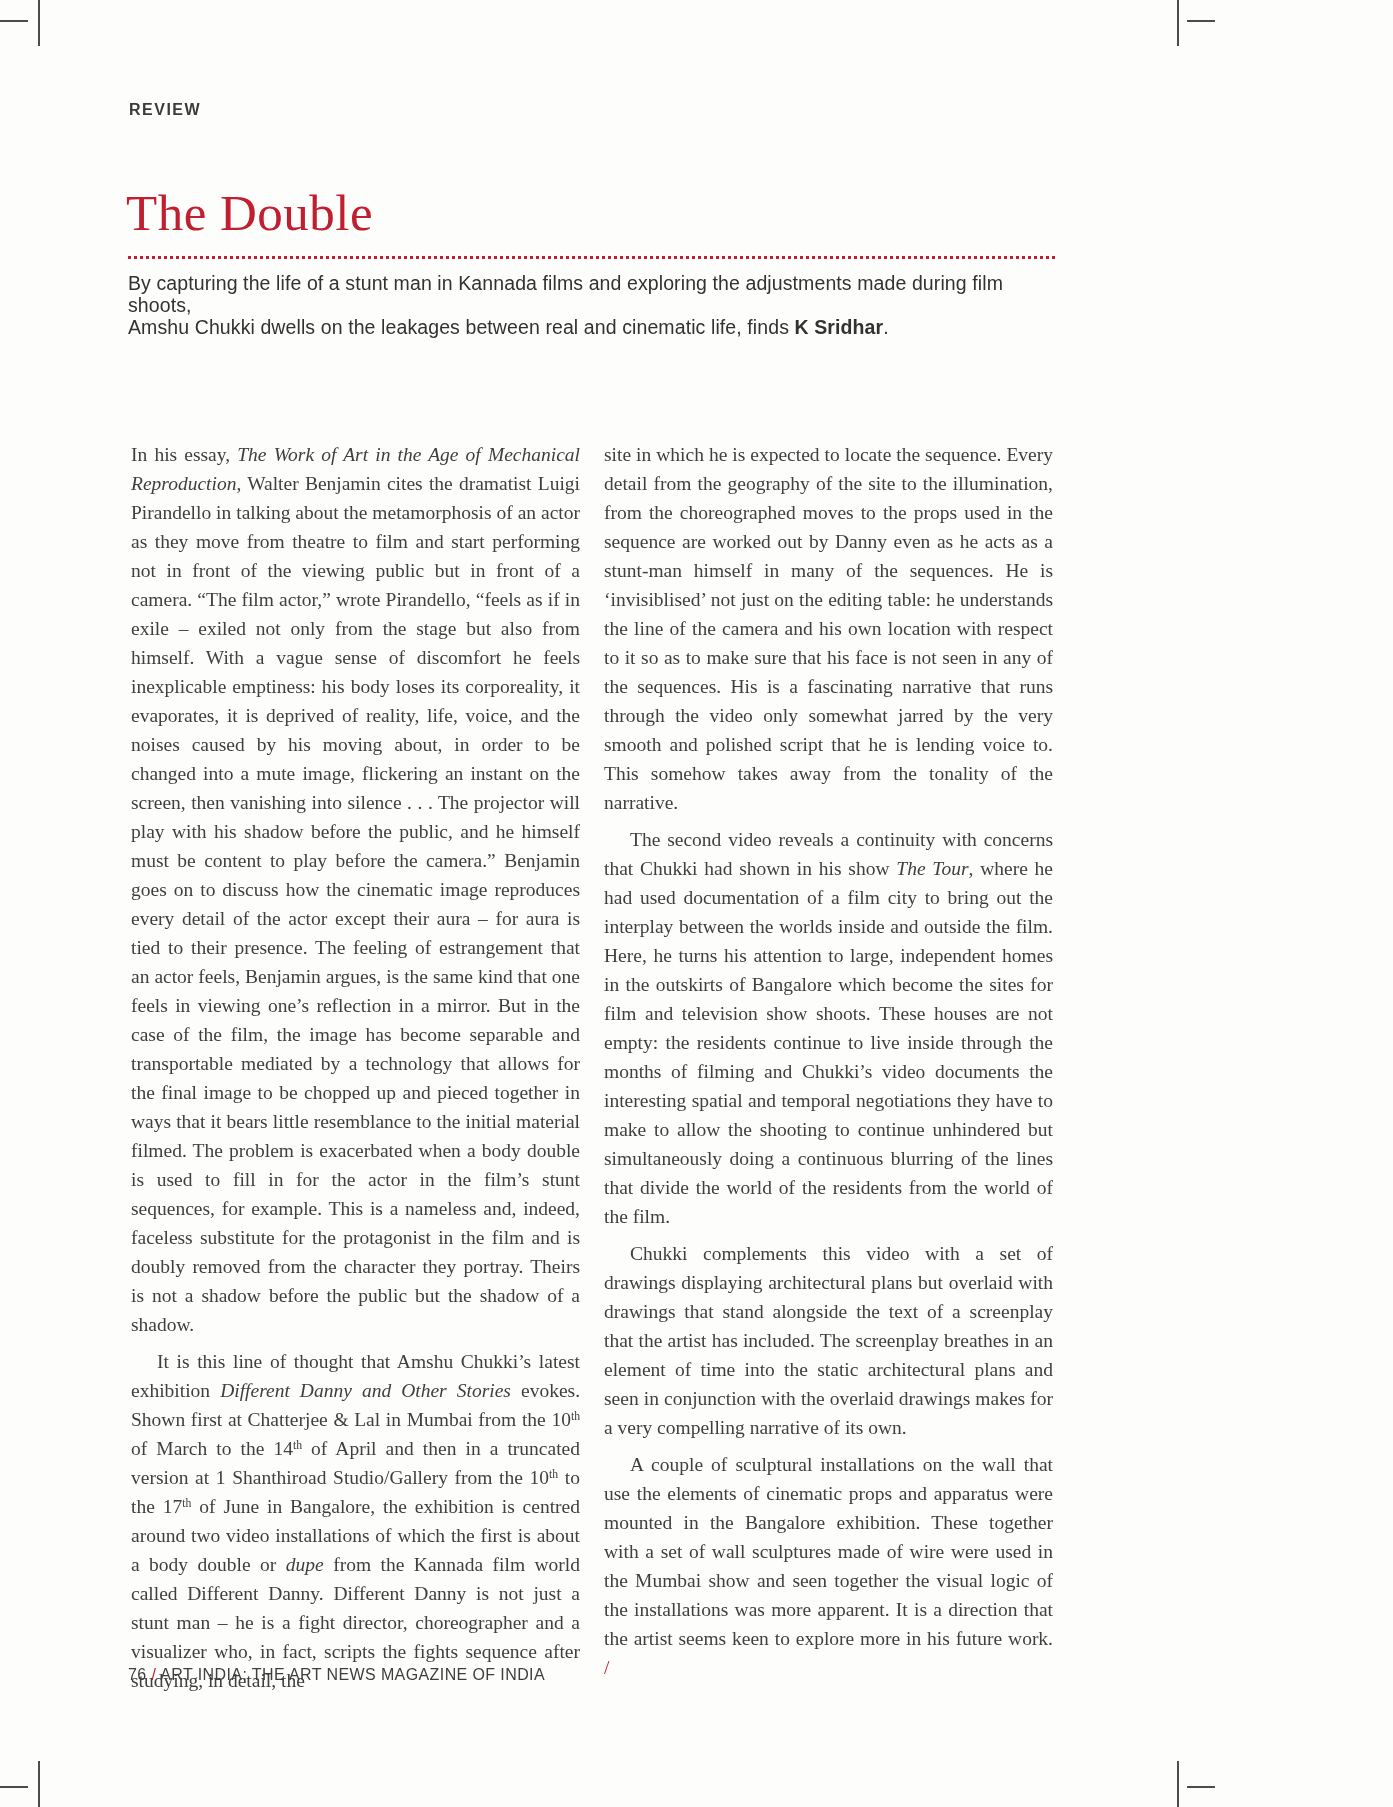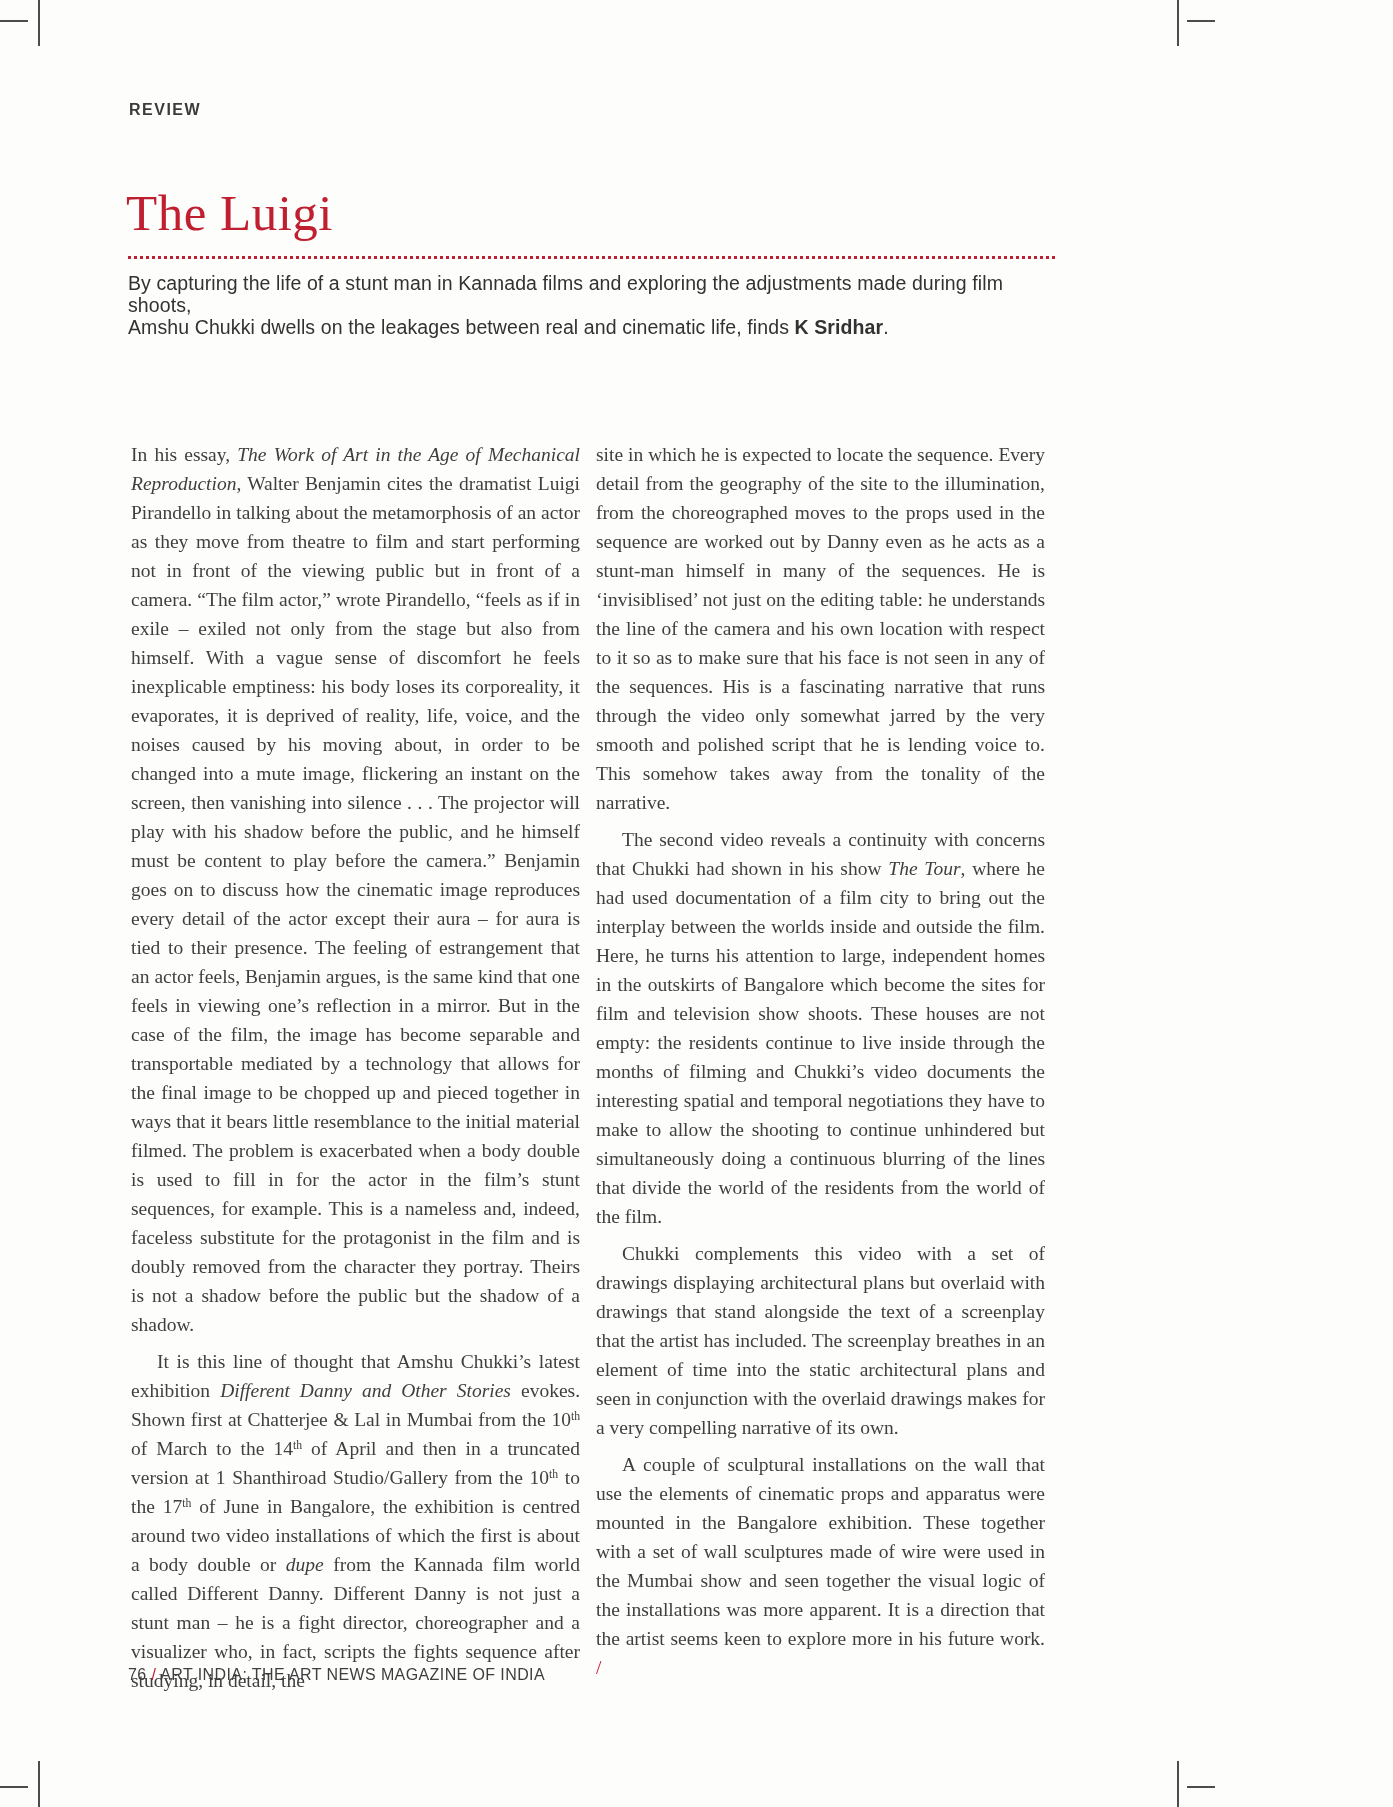--- a/index.html
+++ b/index.html
@@ -34,21 +34,21 @@
   }
   .standfirst {
     position: absolute; left: 128px; top: 272px; width: 930px;
     font-size: 19.5px; line-height: 22px; color: #323232;
     letter-spacing: 0.1px;
   }
   .standfirst strong { font-weight: bold; }
 
   .columns {
     position: absolute; left: 131px; top: 440px; width: 922px;
-    display: flex; gap: 16px;
+    display: flex; gap: 24px;
   }
   .col {
     width: 449px;
     font-family: "Liberation Serif", serif;
     font-size: 19.5px; line-height: 29px;
     color: #3f3f3f; text-align: justify;
   }
   .col p { margin: 0; }
   .col p.indent { text-indent: 26px; margin-top: 8px; }
   .col em { font-style: italic; }
@@ -68,21 +68,21 @@
   <div class="crop v" style="left:38px; top:0;"></div>
   <div class="crop h" style="left:0; top:20px;"></div>
   <div class="crop v" style="left:1177px; top:0;"></div>
   <div class="crop h" style="left:1187px; top:20px;"></div>
   <div class="crop v" style="left:38px; top:1761px;"></div>
   <div class="crop h" style="left:0; top:1786px;"></div>
   <div class="crop v" style="left:1177px; top:1761px;"></div>
   <div class="crop h" style="left:1187px; top:1786px;"></div>
 
   <div class="kicker">REVIEW</div>
-  <h1 class="title" style="margin:0;">The Luigi</h1>
+  <h1 class="title" style="margin:0;">The Double</h1>
   <div class="dotted-rule"></div>
   <div class="standfirst">By capturing the life of a stunt man in Kannada films and exploring the adjustments made during film shoots,<br>Amshu Chukki dwells on the leakages between real and cinematic life, finds <strong>K Sridhar</strong>.</div>
 
   <div class="columns">
     <div class="col">
         <p>In his essay, <em>The Work of Art in the Age of Mechanical Reproduction</em>, Walter Benjamin cites the dramatist Luigi Pirandello in talking about the metamorphosis of an actor as they move from theatre to film and start performing not in front of the viewing public but in front of a camera. “The film actor,” wrote Pirandello, “feels as if in exile – exiled not only from the stage but also from himself. With a vague sense of discomfort he feels inexplicable emptiness: his body loses its corporeality, it evaporates, it is deprived of reality, life, voice, and the noises caused by his moving about, in order to be changed into a mute image, flickering an instant on the screen, then vanishing into silence . . . The projector will play with his shadow before the public, and he himself must be content to play before the camera.” Benjamin goes on to discuss how the cinematic image reproduces every detail of the actor except their aura – for aura is tied to their presence. The feeling of estrangement that an actor feels, Benjamin argues, is the same kind that one feels in viewing one’s reflection in a mirror. But in the case of the film, the image has become separable and transportable mediated by a technology that allows for the final image to be chopped up and pieced together in ways that it bears little resemblance to the initial material filmed. The problem is exacerbated when a body double is used to fill in for the actor in the film’s stunt sequences, for example. This is a nameless and, indeed, faceless substitute for the protagonist in the film and is doubly removed from the character they portray. Theirs is not a shadow before the public but the shadow of a shadow.</p>
         <p class="indent">It is this line of thought that Amshu Chukki’s latest exhibition <em>Different Danny and Other Stories</em> evokes. Shown first at Chatterjee &amp; Lal in Mumbai from the 10<sup>th</sup> of March to the 14<sup>th</sup> of April and then in a truncated version at 1 Shanthiroad Studio/Gallery from the 10<sup>th</sup> to the 17<sup>th</sup> of June in Bangalore, the exhibition is centred around two video installations of which the first is about a body double or <em>dupe</em> from the Kannada film world called Different Danny. Different Danny is not just a stunt man – he is a fight director, choreographer and a visualizer who, in fact, scripts the fights sequence after studying, in detail, the</p>
       </div>
     <div class="col">
         <p>site in which he is expected to locate the sequence. Every detail from the geography of the site to the illumination, from the choreographed moves to the props used in the sequence are worked out by Danny even as he acts as a stunt-man himself in many of the sequences. He is ‘invisiblised’ not just on the editing table: he understands the line of the camera and his own location with respect to it so as to make sure that his face is not seen in any of the sequences. His is a fascinating narrative that runs through the video only somewhat jarred by the very smooth and polished script that he is lending voice to. This somehow takes away from the tonality of the narrative.</p>

